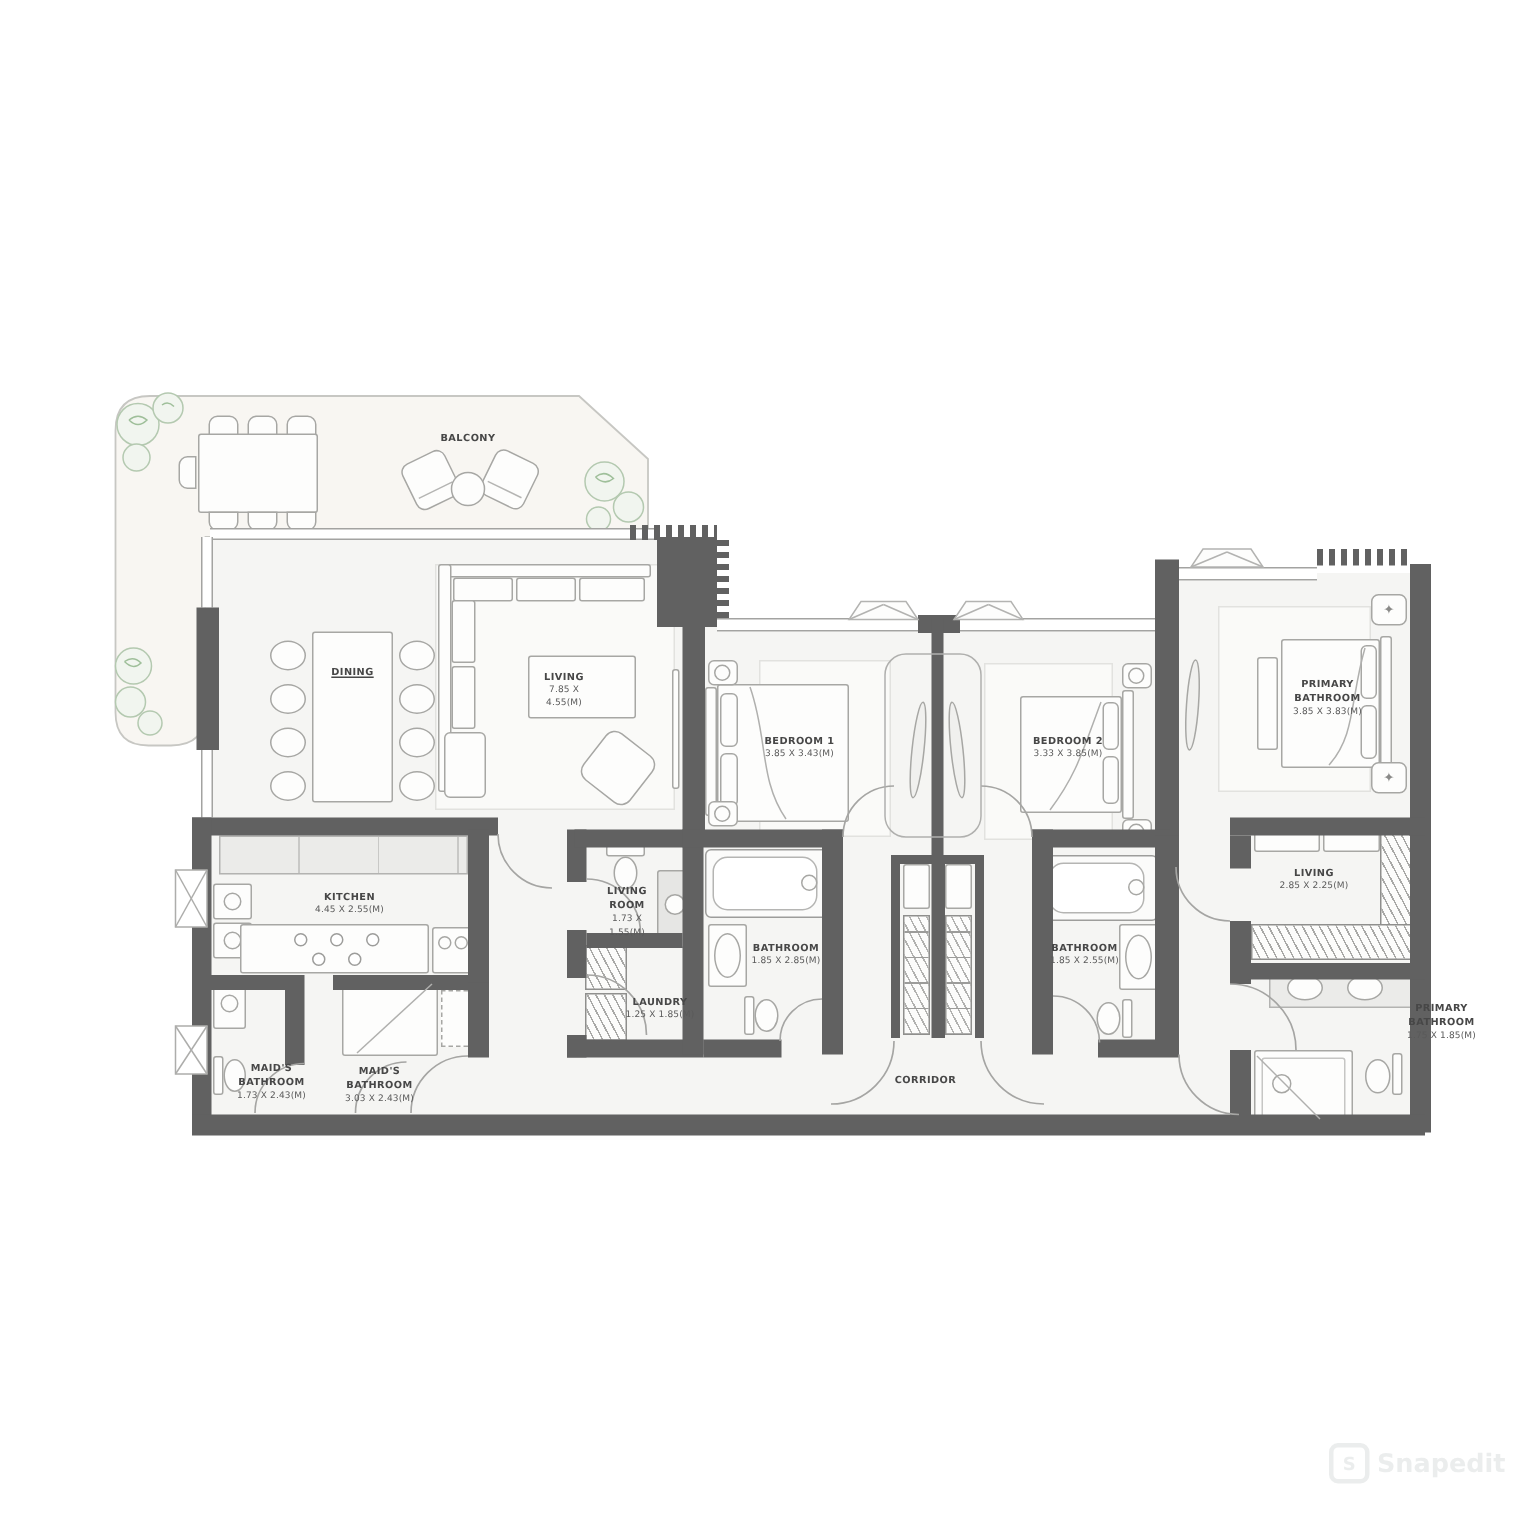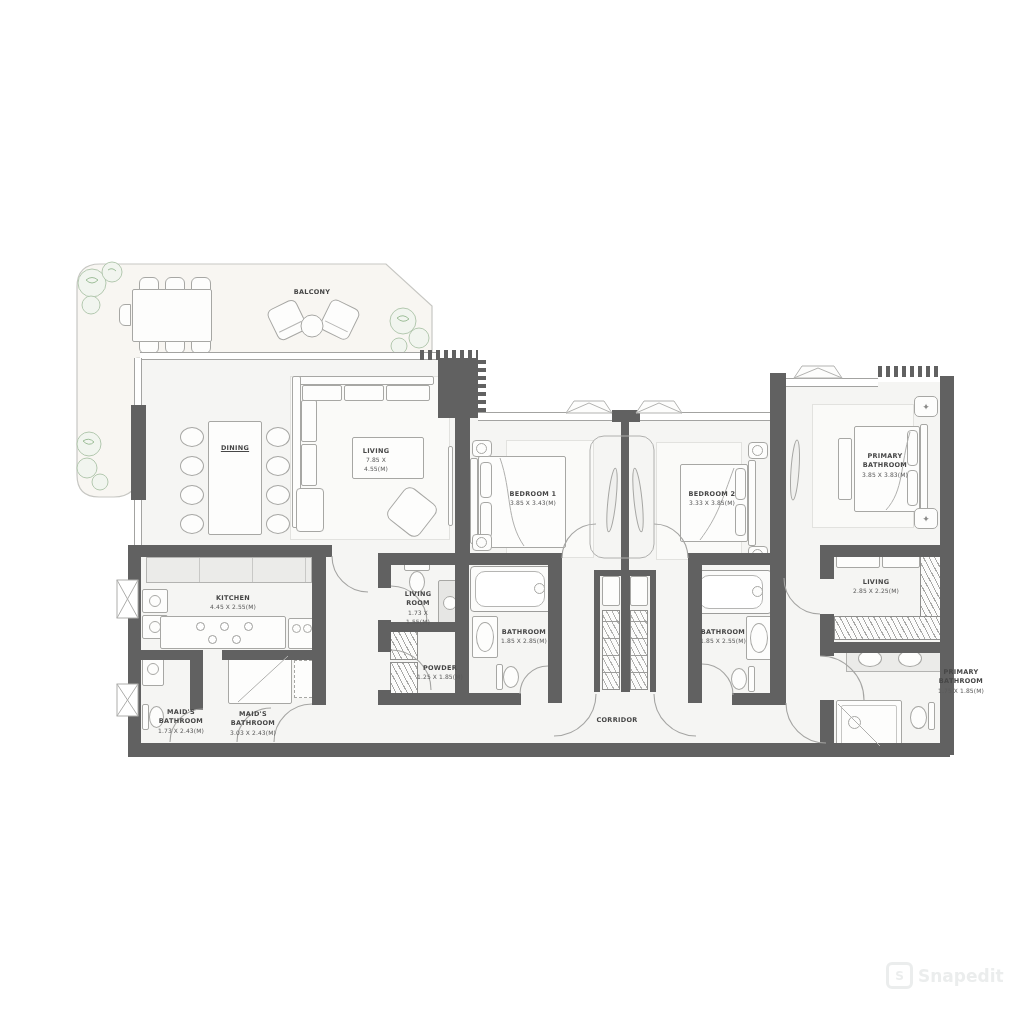--- a/index.html
+++ b/index.html
@@ -326,21 +326,21 @@
   </div>
   <div class="lbl" style="left:205px;top:594px;width:56px;">
     <span class="nm">KITCHEN</span>
     <span class="dm">4.45 X 2.55(M)</span>
   </div>
   <div class="lbl" style="left:400px;top:590px;width:36px;">
     <span class="nm">LIVING ROOM</span>
     <span class="dm">1.73 X 1.55(M)</span>
   </div>
   <div class="lbl" style="left:414px;top:664px;width:52px;">
-    <span class="nm">POWDER</span>
+    <span class="nm">LAUNDRY</span>
     <span class="dm">1.25 X 1.85(M)</span>
   </div>
   <div class="lbl" style="left:500px;top:628px;width:48px;">
     <span class="nm">BATHROOM</span>
     <span class="dm">1.85 X 2.85(M)</span>
   </div>
   <div class="lbl" style="left:699px;top:628px;width:48px;">
     <span class="nm">BATHROOM</span>
     <span class="dm">1.85 X 2.55(M)</span>
   </div>

